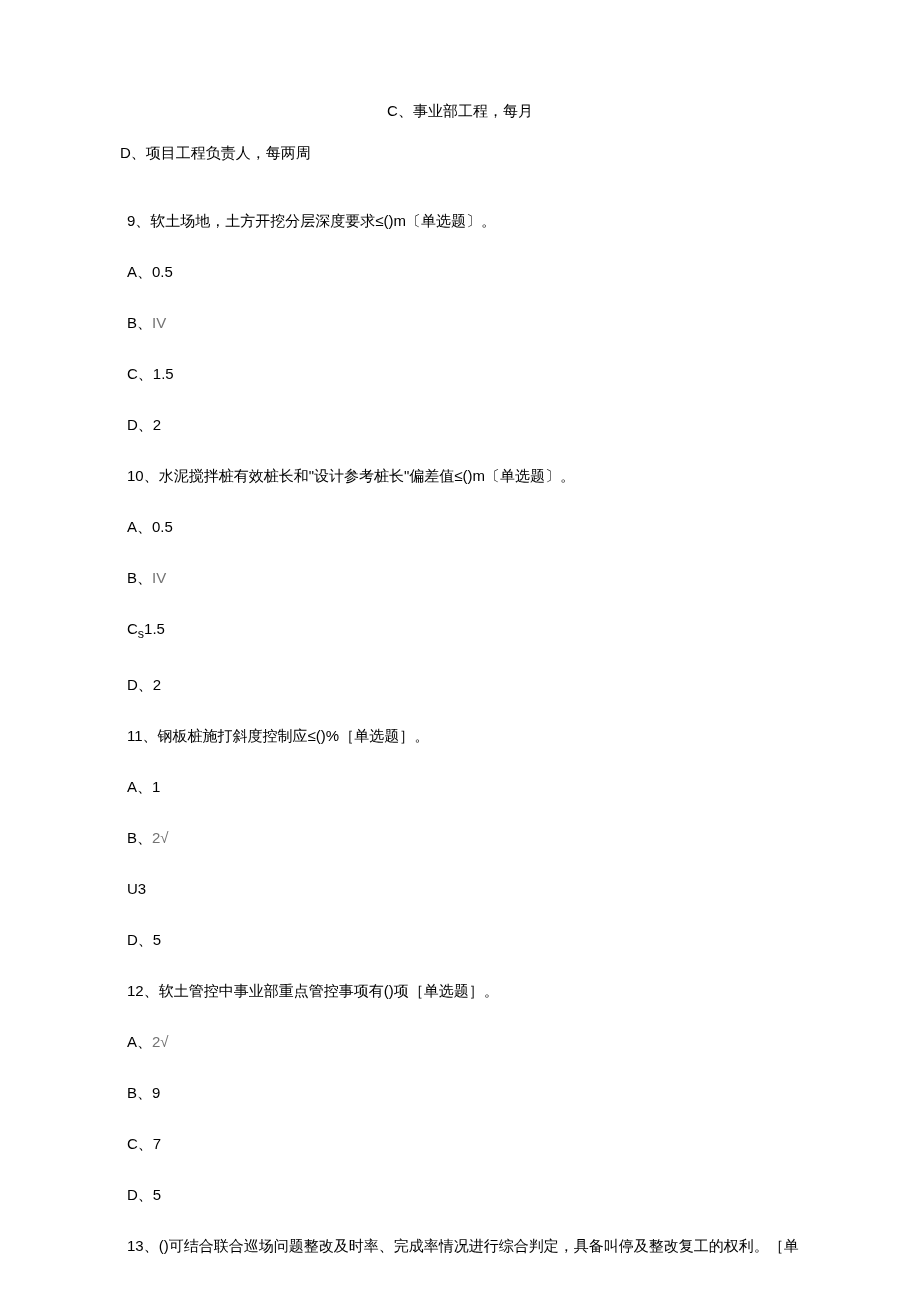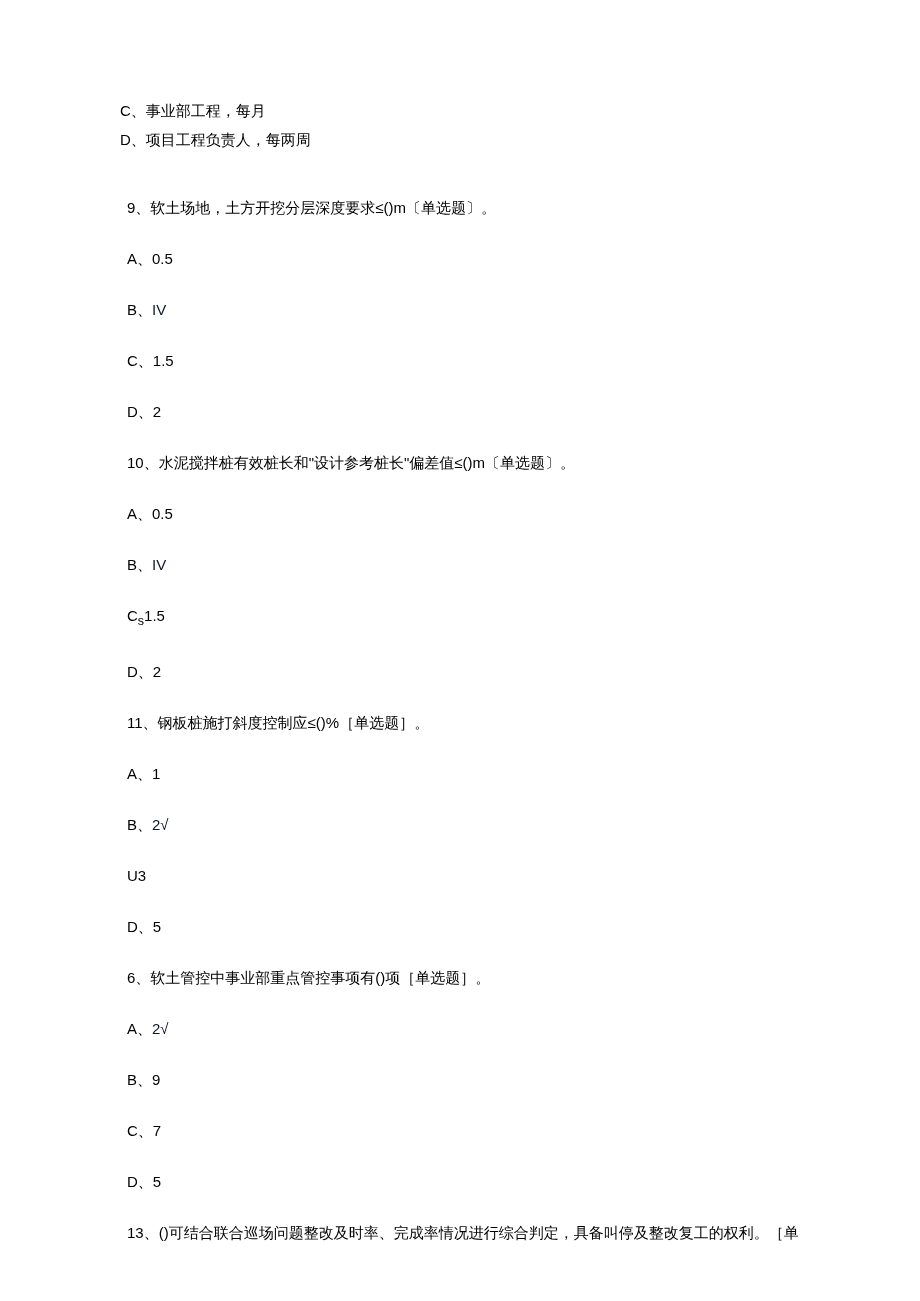--- a/index.html
+++ b/index.html
@@ -10,31 +10,32 @@
     body {
       background: #ffffff;
       font-family: "Microsoft YaHei", "SimSun", Arial, sans-serif;
       width: 920px;
       padding: 100px 120px 60px 120px;
       font-size: 15px;
       line-height: 1.4;
       color: #000000;
     }
     .line {
-      margin-bottom: 8px;
+      margin-bottom: 21px;
+      text-align: center;
     }
     .block {
       margin-bottom: 47px;
     }
     .option-line {
       margin-bottom: 30px;
       margin-left: 7px;
     }
     .highlight {
-      color: #0f172a;
+      color: #737373;
     }
   </style>
 </head>
 <body>
 
 <div class="line"><span>C、事业部工程，每月</span></div>
 <div class="block"><span>D、项目工程负责人，每两周</span></div>
 
 <div class="option-line"><span>9、软土场地，土方开挖分层深度要求≤()m〔单选题〕。</span></div>
 <div class="option-line"><span>A、0.5</span></div>
@@ -47,19 +48,19 @@
 <div class="option-line"><span>B、</span><span class="highlight">IV</span></div>
 <div class="option-line"><span>C</span><sub>s</sub><span>1.5</span></div>
 <div class="option-line"><span>D、2</span></div>
 
 <div class="option-line"><span>11、钢板桩施打斜度控制应≤()%［单选题］。</span></div>
 <div class="option-line"><span>A、1</span></div>
 <div class="option-line"><span>B、</span><span class="highlight">2√</span></div>
 <div class="option-line"><span>U3</span></div>
 <div class="option-line"><span>D、5</span></div>
 
-<div class="option-line"><span>6、软土管控中事业部重点管控事项有()项［单选题］。</span></div>
+<div class="option-line"><span>12、软土管控中事业部重点管控事项有()项［单选题］。</span></div>
 <div class="option-line"><span>A、</span><span class="highlight">2√</span></div>
 <div class="option-line"><span>B、9</span></div>
 <div class="option-line"><span>C、7</span></div>
 <div class="option-line"><span>D、5</span></div>
 
 <div class="option-line"><span>13、()可结合联合巡场问题整改及时率、完成率情况进行综合判定，具备叫停及整改复工的权利。［单</span></div>
 
 </body></html>

